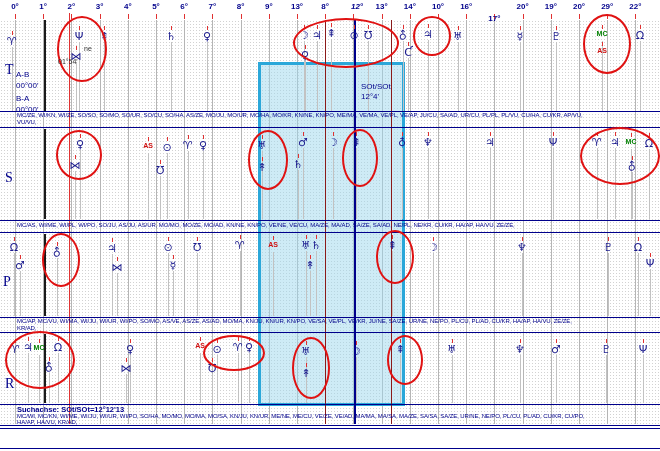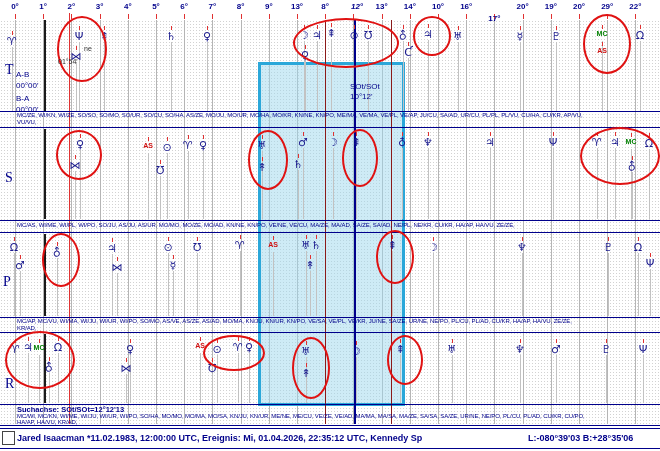--- a/index.html
+++ b/index.html
@@ -24,21 +24,21 @@
   .glyph.txt{font:bold 7px "Liberation Sans",sans-serif;}
   .glyph.mc{color:#008000;}
   .glyph.as{color:#d01010;}
   .circle{position:absolute;border:2px solid #e01212;border-radius:50%;z-index:6;}
   .rowletter{position:absolute;font:14px "Liberation Serif",serif;color:#00008b;z-index:7;}
   .ablbl{position:absolute;left:16px;font:8px "Liberation Sans",sans-serif;color:#00008b;z-index:7;}
   .mid{position:absolute;left:17px;width:640px;font:6px "Liberation Sans",sans-serif;
         color:#00008b;white-space:nowrap;overflow:hidden;z-index:7;letter-spacing:-0.1px;}
   #suchachse{position:absolute;left:17px;top:405px;font:bold 7.5px "Liberation Sans",sans-serif;
         color:#00008b;z-index:7;}
-  .boxlabel{position:absolute;left:350px;font:8px "Liberation Sans",sans-serif;color:#00008b;z-index:8;}
+  .boxlabel{position:absolute;left:361px;font:8px "Liberation Sans",sans-serif;color:#00008b;z-index:8;}
   .marker-note{position:absolute;font:7px "Liberation Sans",sans-serif;color:#333;z-index:7;}
   #statusbar{position:absolute;left:0;top:429px;width:660px;height:19px;background:#fff;z-index:9;}
   #sb-square{position:absolute;left:2px;top:2px;width:11px;height:12px;background:#fff;
         border:1px solid #444;}
   #sb-subject{position:absolute;left:17px;top:4px;font:bold 9px "Liberation Sans",sans-serif;
         color:#00008b;white-space:nowrap;}
   #sb-coords{position:absolute;left:528px;top:4px;font:bold 9px "Liberation Sans",sans-serif;
         color:#00008b;white-space:nowrap;}
 </style>
 </head>
@@ -61,21 +61,21 @@
     <div class="mid" id="mid-t1" style="top: 112px;">MC/ZE, WI/KN, WI/ZE, SO/SO, SO/MO, SO/UR, SO/CU, SO/HA, AS/ZE, MO/JU, MO/UR, MO/HA, MO/KR, KN/NE, KN/PO, ME/MA, VE/MA, VE/PL, VE/AP, JU/CU, SA/AD, UR/CU, PL/PL, PL/VU, CU/HA, CU/KR, AP/VU,</div>
     <div class="mid" id="mid-t2" style="top: 119px;">VU/VU,</div>
     <div class="mid" id="mid-s1" style="top: 222px;">MC/AS, WI/ME, WI/PL, WI/PO, SO/JU, AS/JU, AS/UR, MO/MO, MO/ZE, MO/AD, KN/NE, KN/PO, VE/NE, VE/CU, MA/ZE, MA/AD, SA/ZE, SA/AD, NE/PL, NE/KR, CU/KR, HA/AP, HA/VU, ZE/ZE,</div>
     <div class="mid" id="mid-p1" style="top: 318px;">MC/AP, MC/VU, WI/MA, WI/JU, WI/UR, WI/PO, SO/MO, AS/VE, AS/ZE, AS/AD, MO/MA, KN/JU, KN/UR, KN/PO, VE/SA, VE/PL, VE/KR, JU/NE, SA/ZE, UR/NE, NE/PO, PL/CU, PL/AD, CU/KR, HA/AP, HA/VU, ZE/ZE,</div>
     <div class="mid" id="mid-p2" style="top: 325px;">KR/AD,</div>
     <div class="mid" id="mid-r1" style="top: 413px;">MC/WI, MC/KN, WI/ME, WI/JU, WI/UR, WI/PO, SO/HA, MO/MO, MO/MA, MO/SA, KN/JU, KN/UR, ME/NE, ME/CU, VE/ZE, VE/AD, MA/MA, MA/SA, MA/ZE, SA/SA, SA/ZE, UR/NE, NE/PO, PL/CU, PL/AD, CU/KR, CU/PO,</div>
     <div class="mid" id="mid-r2" style="top: 419px;">HA/AP, HA/VU, KR/AD,</div>
 
     <div id="suchachse">Suchachse: SOt/SOt=12°12'13</div>
     <div class="boxlabel" style="top:82px">SOt/SOt</div>
-    <div class="boxlabel" style="top:92px">10°12'</div>
+    <div class="boxlabel" style="top:92px">12°4'</div>
 
     <div class="marker-note" id="marker-name" style="left: 84px; top: 45px;">ne</div>
     <div class="marker-note" id="marker-pos" style="left: 58px; top: 58px;">01°54'</div>
   <div class="deg-label" style="left: 15px; top: 2px;">0°</div>
       <div class="rtick" style="left: 15px; top: 14px; height: 5px;"></div>
       <div class="deg-line" style="left: 15px; top: 20px; height: 404px;"></div>
       <div class="deg-label" style="left: 43.2px; top: 2px;">1°</div>
       <div class="rtick" style="left: 43.2px; top: 14px; height: 5px;"></div>
       <div class="deg-line" style="left: 43.2px; top: 20px; height: 404px;"></div>
       <div class="deg-label" style="left: 71.4px; top: 2px;">2°</div>
@@ -418,18 +418,13 @@
       <div class="circle" style="left: 342px; top: 129px; width: 32px; height: 54px;"></div>
       <div class="circle" style="left: 580px; top: 127px; width: 76px; height: 54px;"></div>
       <div class="circle" style="left: 42px; top: 233px; width: 34px; height: 50px;"></div>
       <div class="circle" style="left: 376px; top: 230px; width: 34px; height: 50px;"></div>
       <div class="circle" style="left: 5px; top: 331px; width: 66px; height: 54px;"></div>
       <div class="circle" style="left: 203px; top: 335px; width: 58px; height: 32px;"></div>
       <div class="circle" style="left: 292px; top: 337px; width: 34px; height: 58px;"></div>
       <div class="circle" style="left: 387px; top: 335px; width: 32px; height: 46px;"></div>
     </div>
 
-  <div id="statusbar">
-    <div id="sb-square"></div>
-    <span id="sb-subject">Jared Isaacman  *11.02.1983, 12:00:00 UTC, Ereignis: Mi, 01.04.2026, 22:35:12 UTC, Kennedy Sp</span>
-    <span id="sb-coords">L:-080°39'03 B:+28°35'06</span>
-  </div>
 </div>
 
 </body></html>

